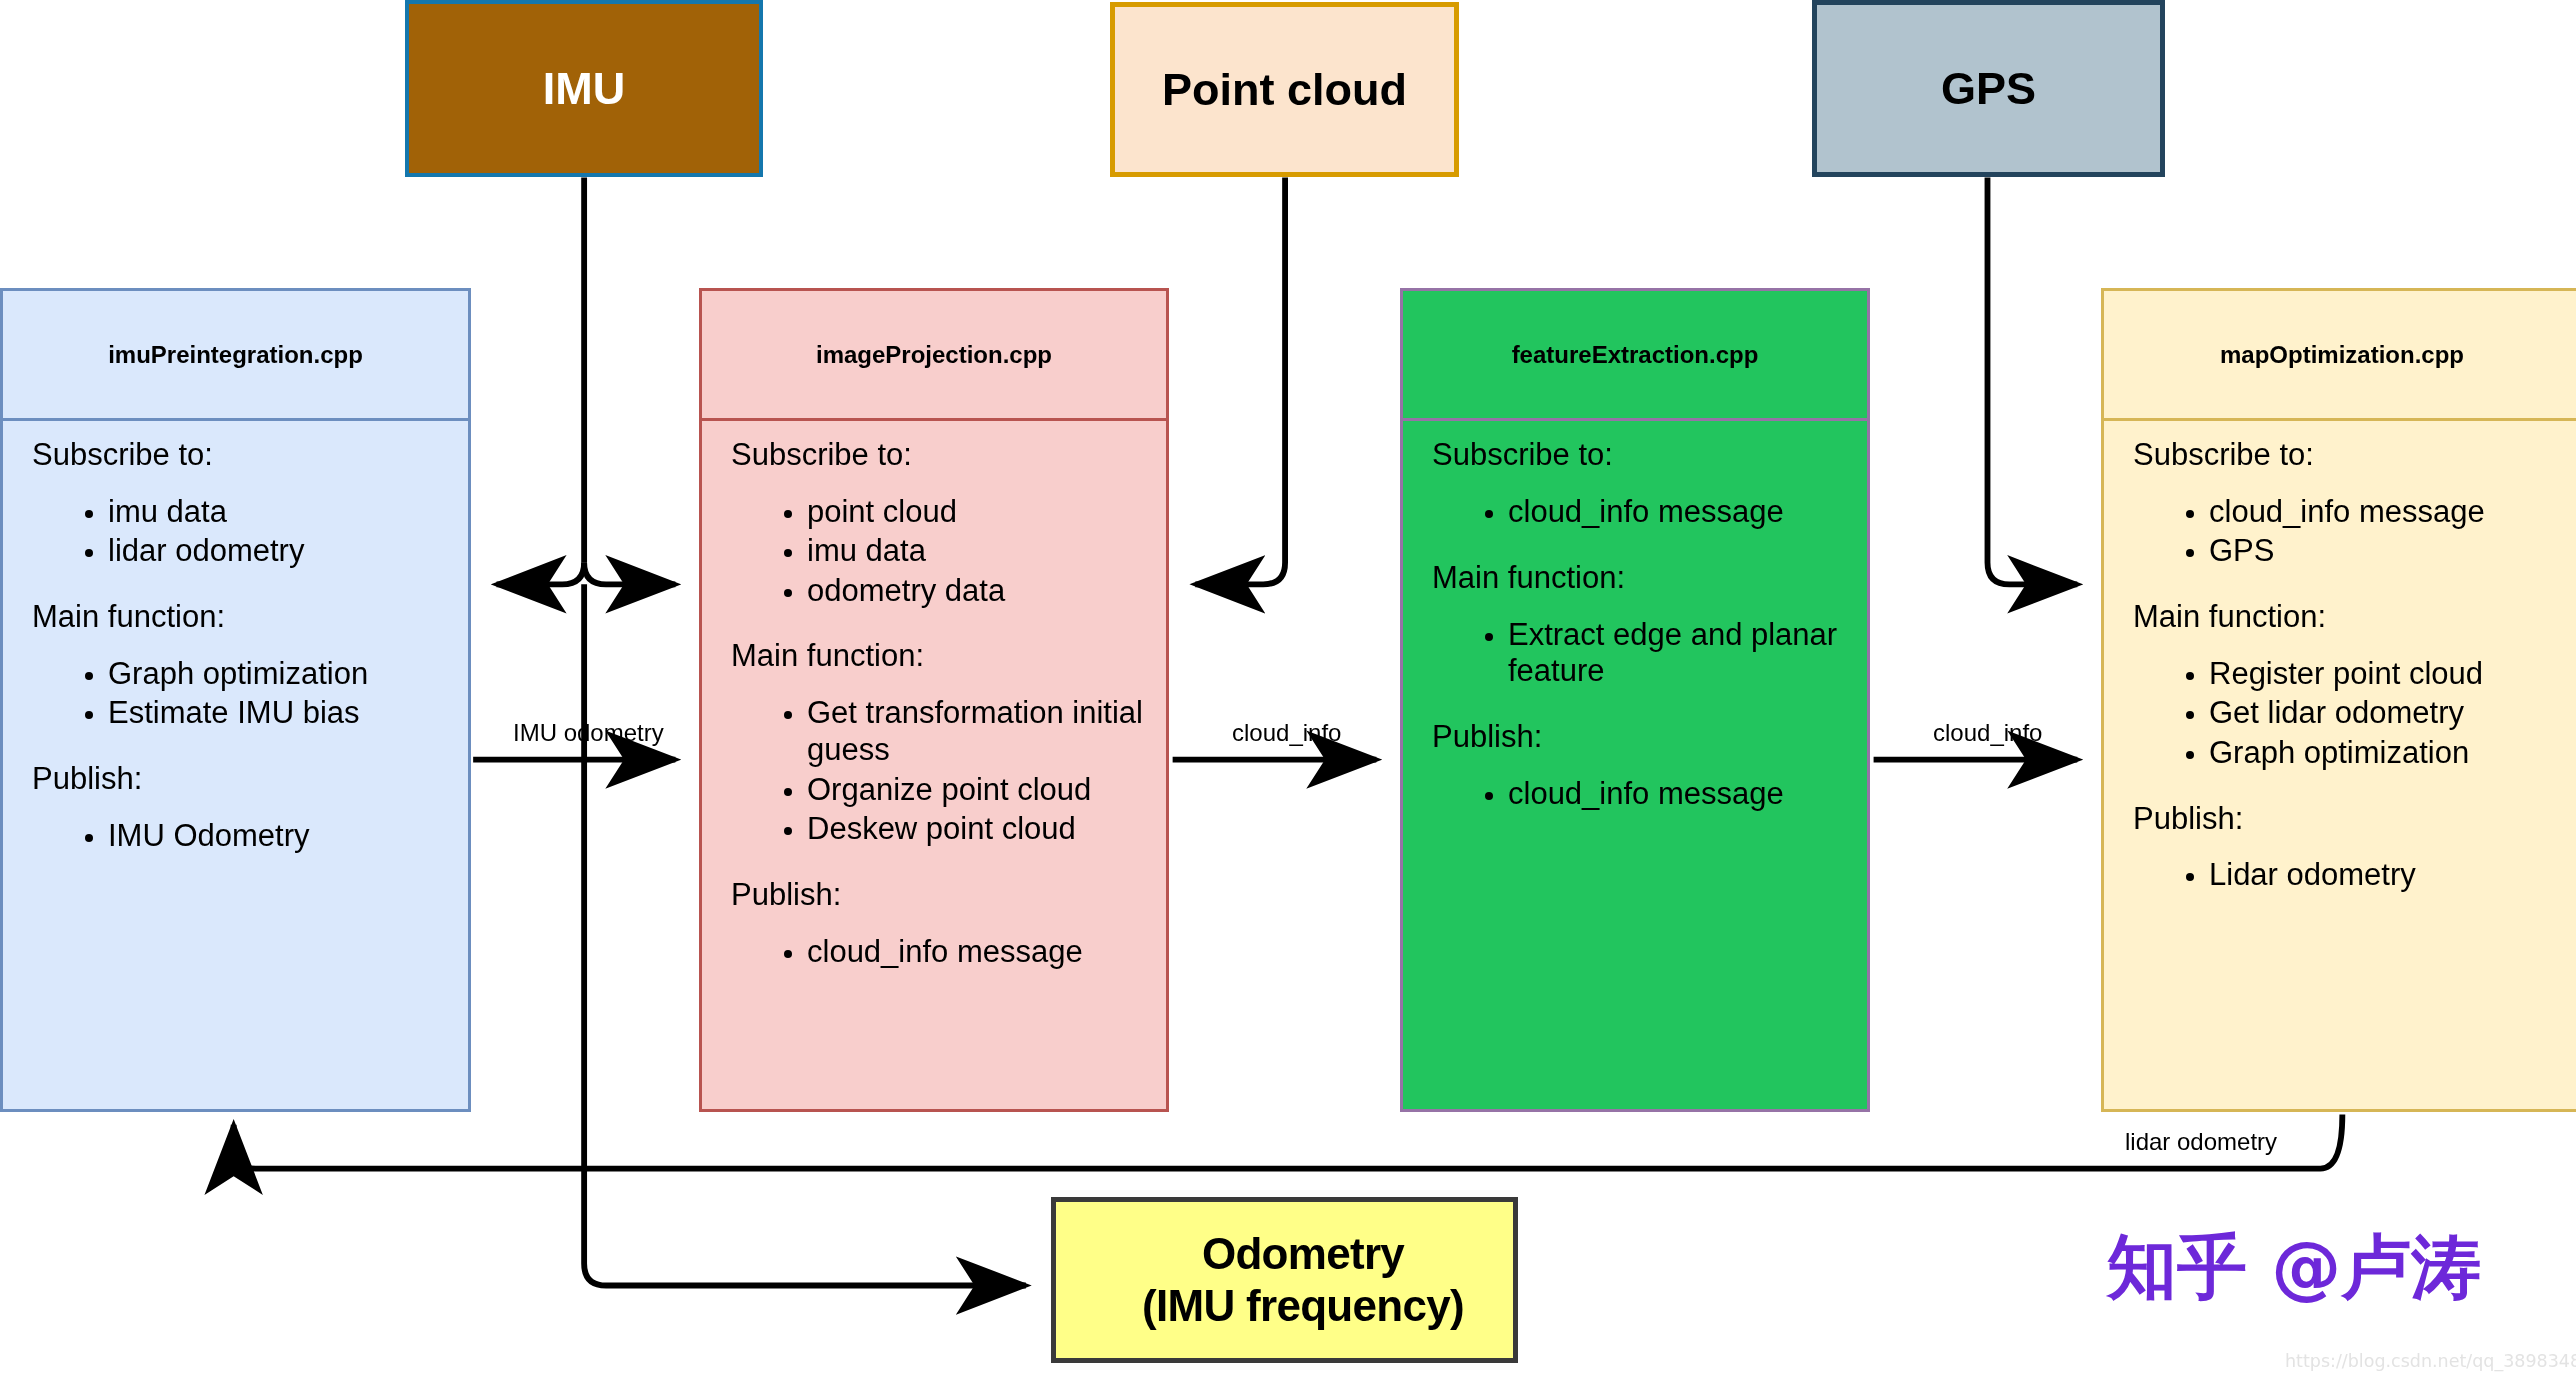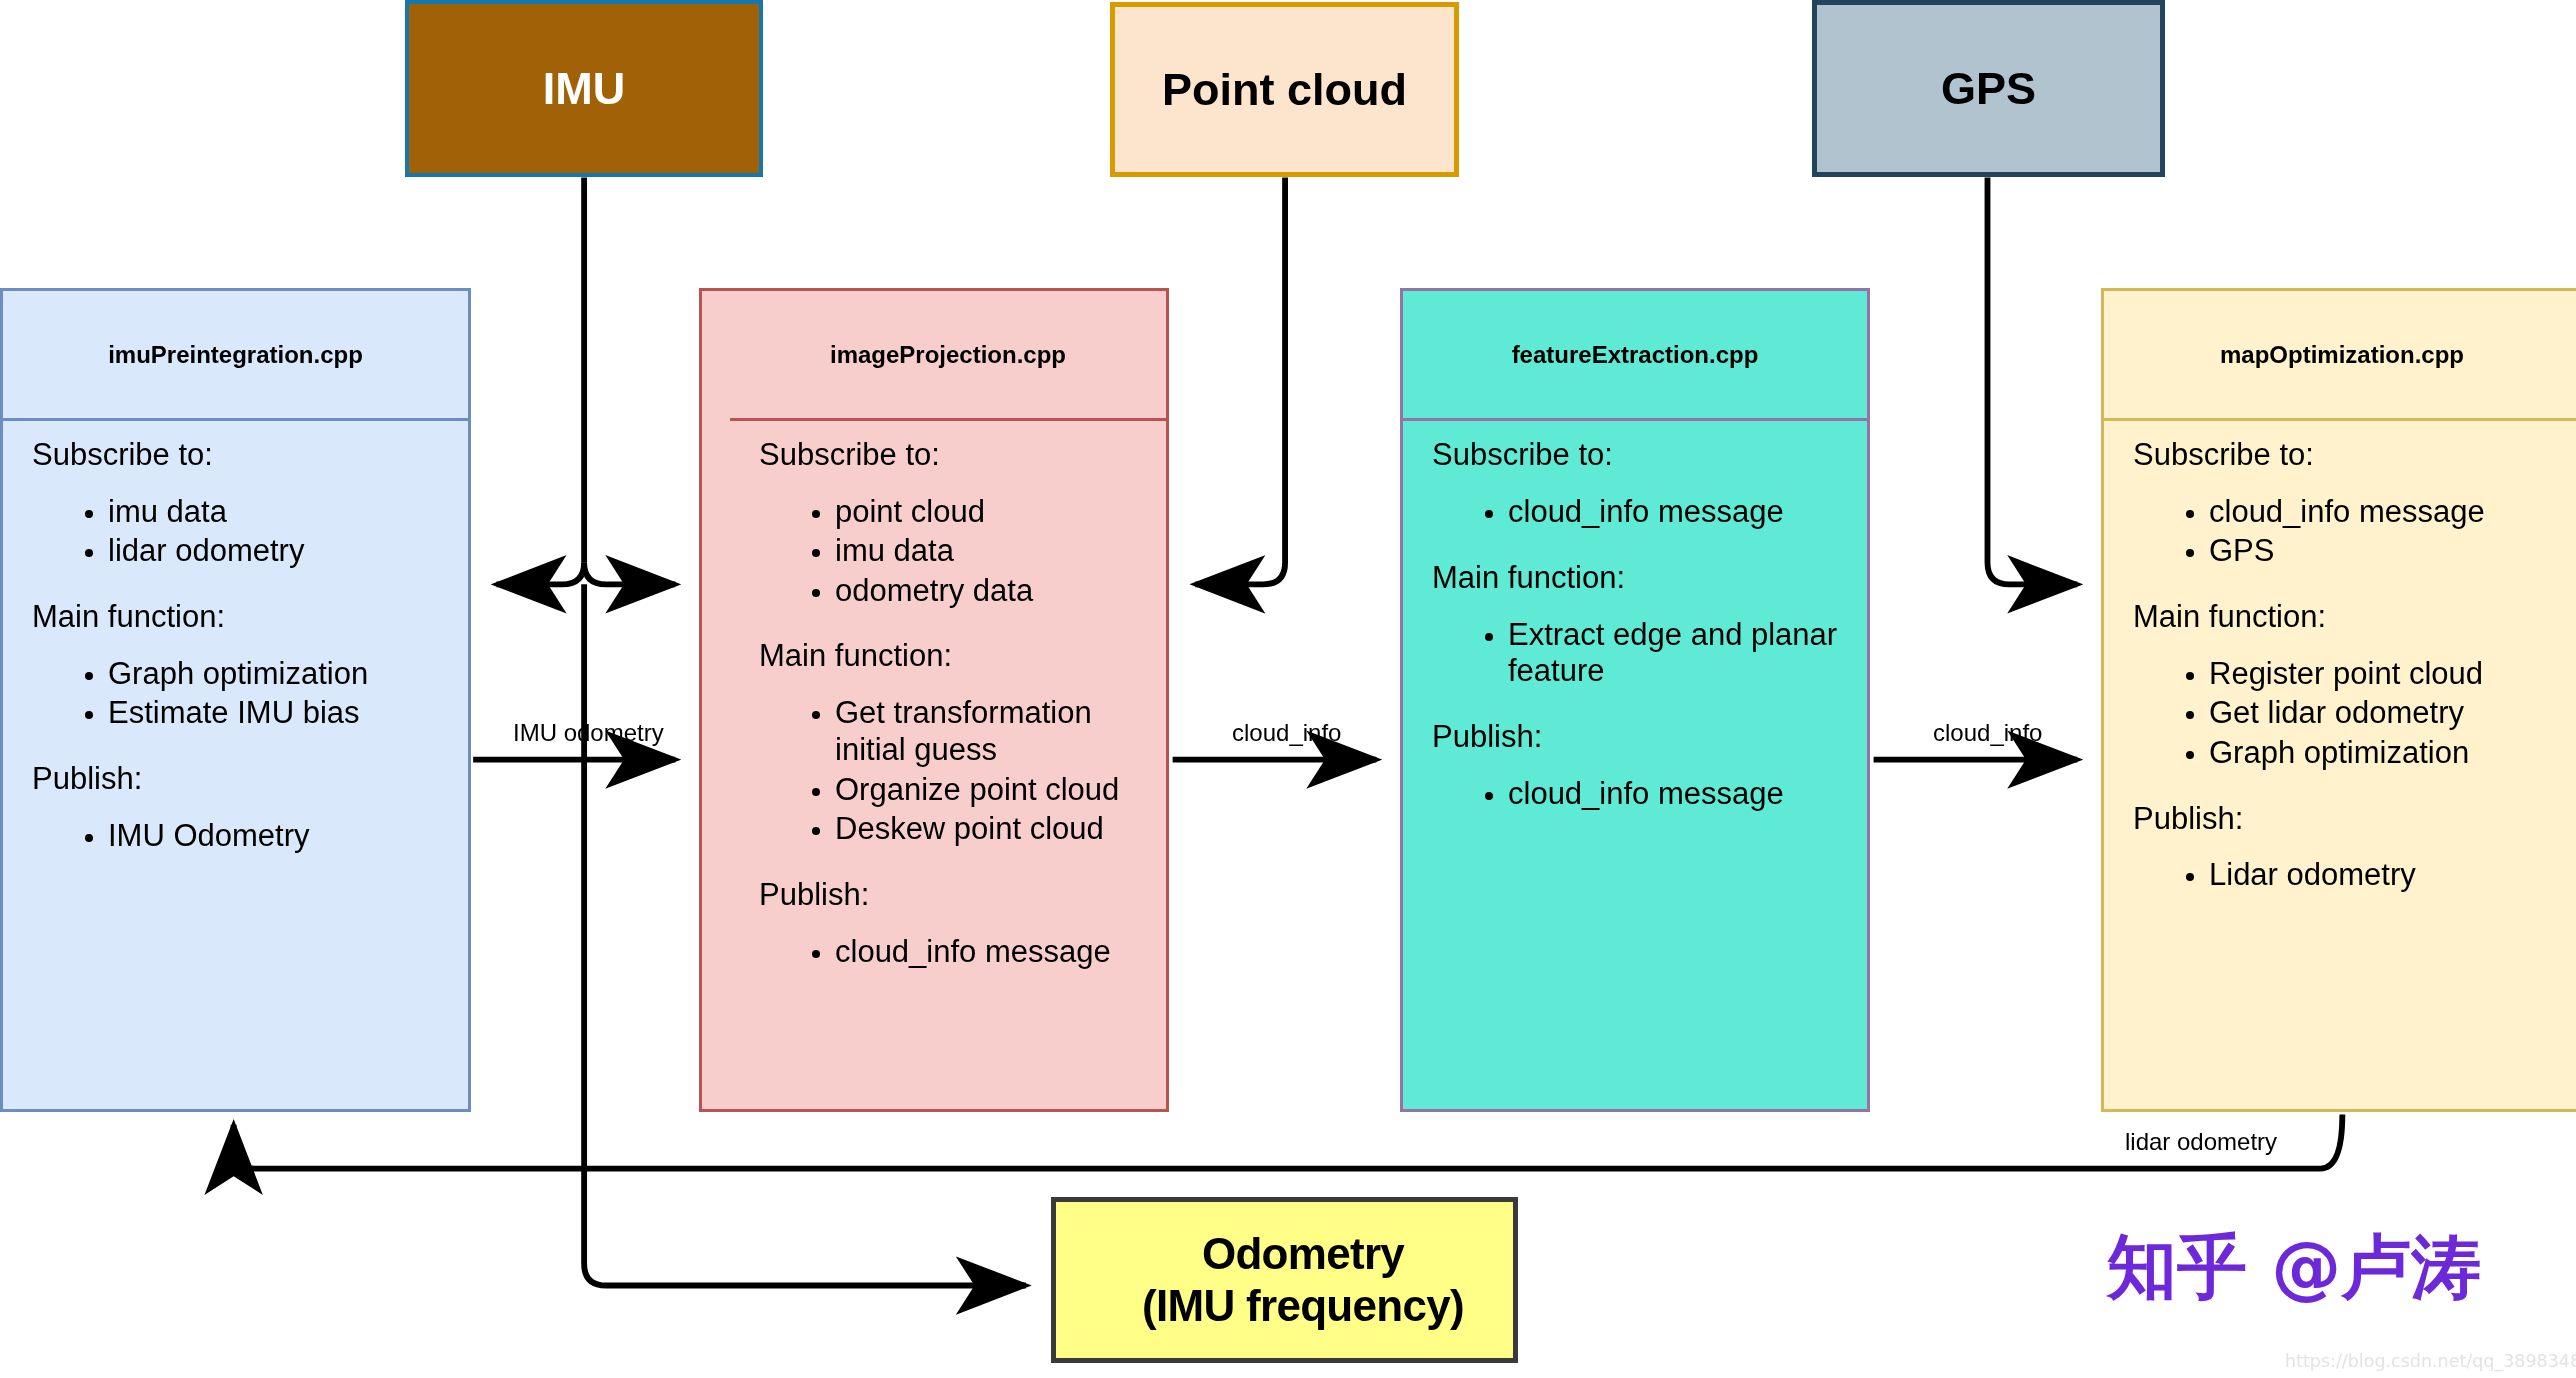--- a/index.html
+++ b/index.html
@@ -27,24 +27,24 @@
   .node .body{box-sizing:border-box;padding:16px 0 0 29px;font-size:31px;line-height:1.18;}
   .node .sec{margin:0 0 4.4px 0;}
   .node ul{margin:20.4px 0 29px 0;padding-left:76px;list-style:disc;}
   .node li{margin:0 0 2.9px 0;}
   .node li::marker{font-size:26px;}
 
   #imupre-node{left:0px;top:288px;width:471px;height:824px;
        background:#dae8fc;border:3.7px solid #6c8ebf;}
   #imupre-node .hdr{border-bottom:3.7px solid #6c8ebf;}
   #improj-node{left:699px;top:288px;width:470px;height:824px;
-       background:#f8cecc;border:3.7px solid #b85450;padding-left:28px;}
+       background:#f8cecc;border:3.7px solid #b85450;}
   #improj-node .hdr{border-bottom:3.7px solid #b85450;}
   #featext-node{left:1400px;top:288px;width:470px;height:824px;
-       background:#5eead4;border:3.7px solid #9673a6;}
+       background:#22c55e;border:3.7px solid #9673a6;}
   #featext-node .hdr{border-bottom:3.7px solid #9673a6;}
   #mapopt-node{left:2101px;top:288px;width:482px;height:824px;
        background:#fff2cc;border:3.7px solid #d6b656;}
   #mapopt-node .hdr{border-bottom:3.7px solid #d6b656;}
 
   
   #odom-box{position:absolute;left:1051px;top:1197px;width:467px;height:166px;
        background:#ffff88;border:5.8px solid #3a3a3a;box-sizing:border-box;
        display:flex;flex-direction:column;align-items:center;justify-content:center;
        font-weight:bold;font-size:44px;line-height:1.18;

